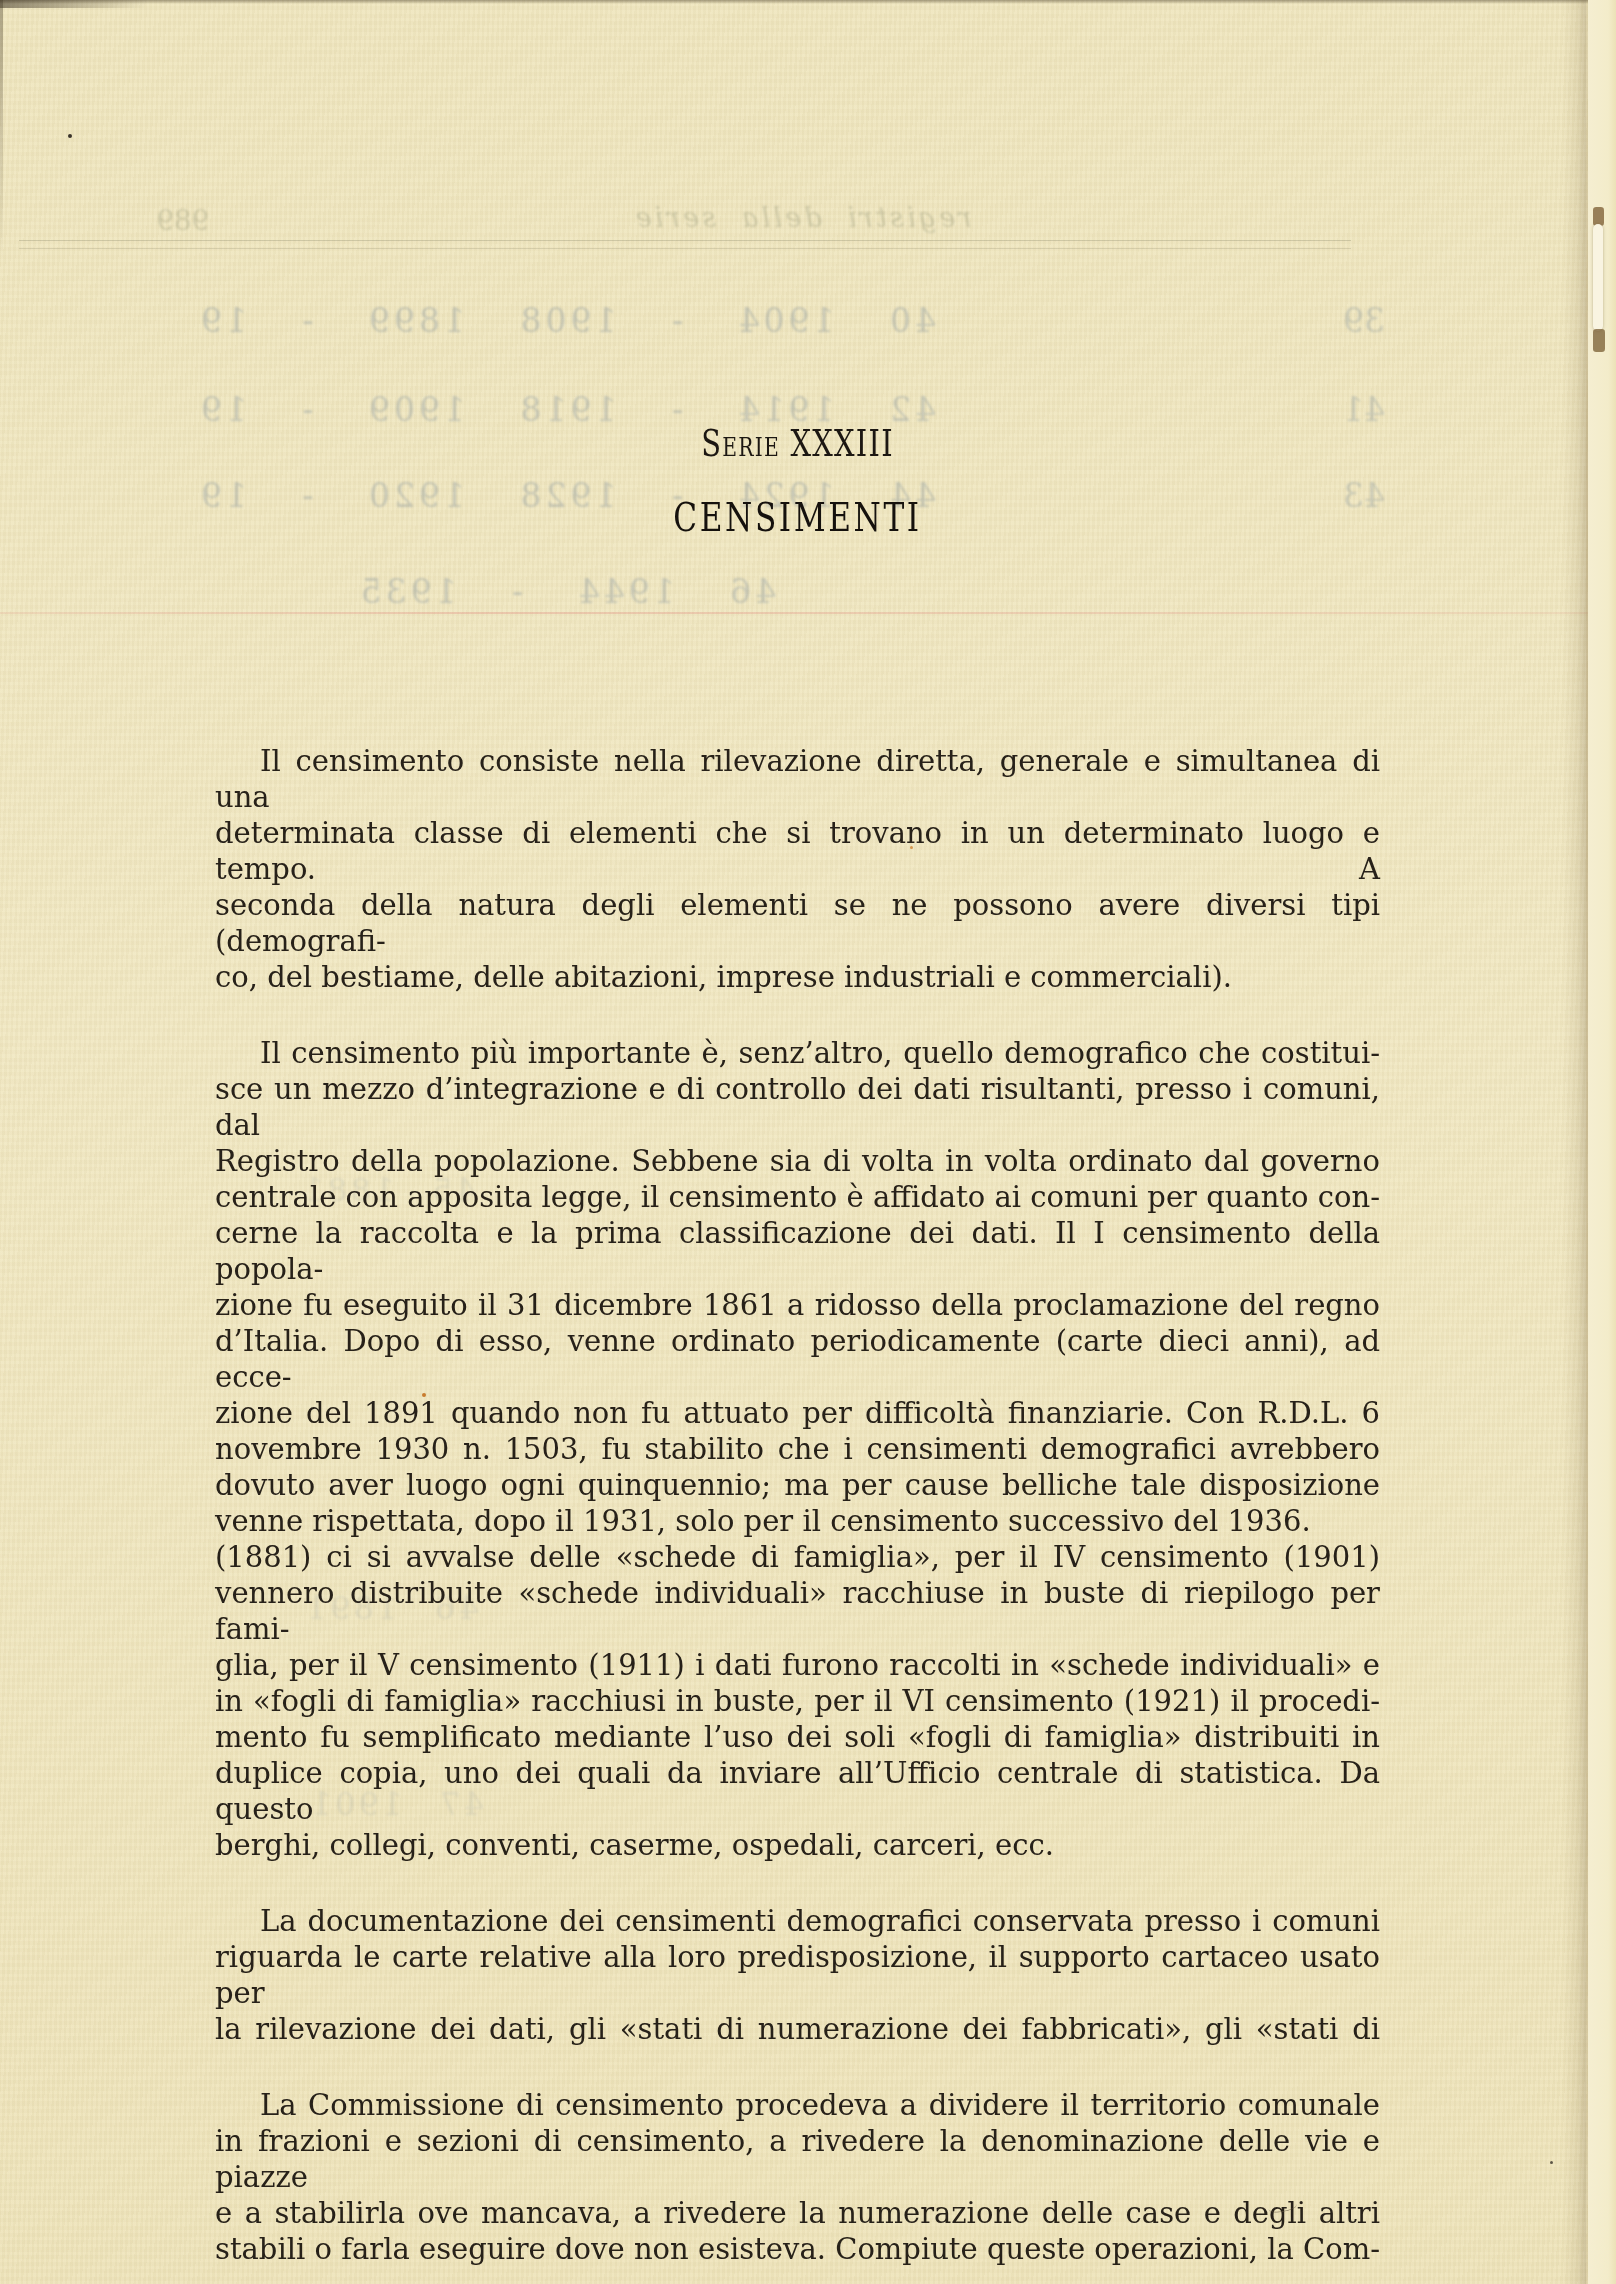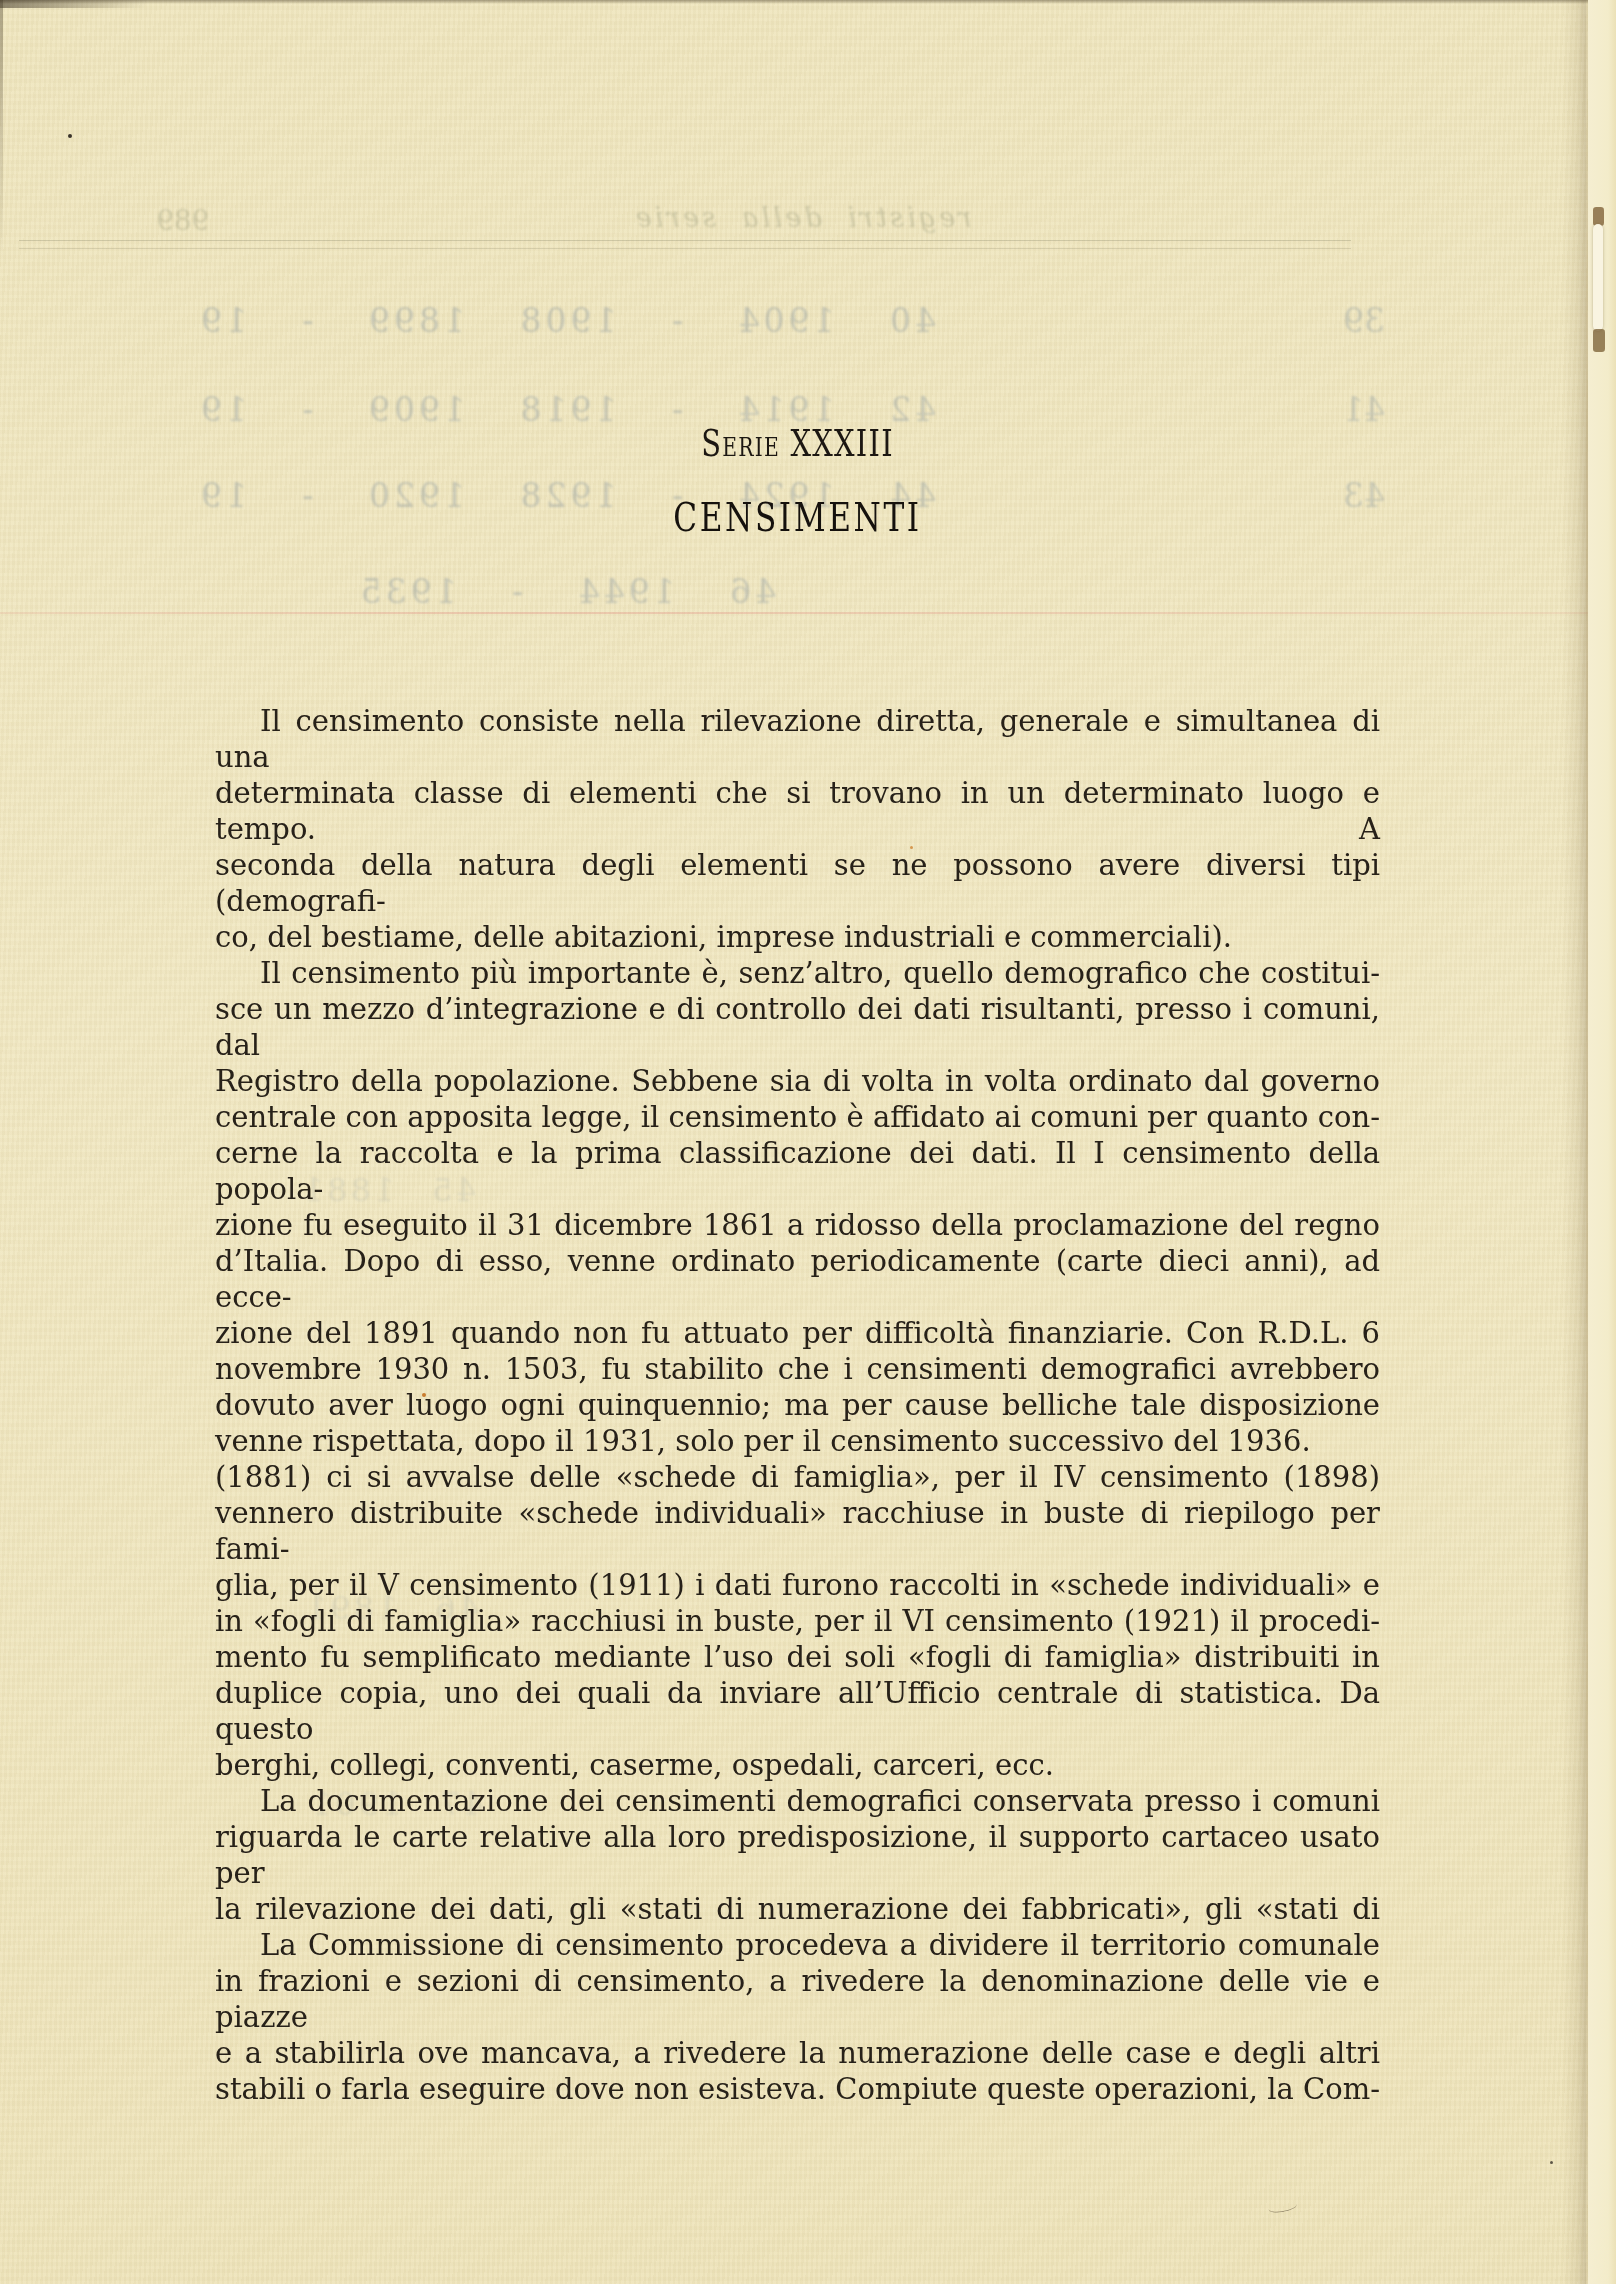--- a/index.html
+++ b/index.html
@@ -33,21 +33,21 @@
     letter-spacing:3.2px;color:#15110d;
     transform:scaleX(.80);
   }
 
   
   .body-text{
     position:absolute;left:215px;top:703px;width:1165px;
     font-size:29px;line-height:36px;color:#272119;
   }
   .line{text-align:justify;text-align-last:justify;}
-  .line.indent{text-indent:45px;}
+  .line.indent{text-indent:45px;margin-top:40px;}
   .line.lastline{text-align-last:left;}
 
   
   .ghost{position:absolute;transform:scaleX(-1);pointer-events:none;}
   .ghost-header{
     top:202px;left:308px;width:988px;
     font-size:27px;font-style:italic;text-align:center;
     letter-spacing:3.2px;word-spacing:11.3px;
     color:rgba(128,132,104,.30);
     filter:blur(0.8px);
@@ -152,21 +152,21 @@
       <div class="line">sce un mezzo d’integrazione e di controllo dei dati risultanti, presso i comuni, dal</div>
       <div class="line">Registro della popolazione. Sebbene sia di volta in volta ordinato dal governo</div>
       <div class="line">centrale con apposita legge, il censimento è affidato ai comuni per quanto con-</div>
       <div class="line">cerne la raccolta e la prima classificazione dei dati. Il I censimento della popola-</div>
       <div class="line">zione fu eseguito il 31 dicembre 1861 a ridosso della proclamazione del regno</div>
       <div class="line">d’Italia. Dopo di esso, venne ordinato periodicamente (carte dieci anni), ad ecce-</div>
       <div class="line">zione del 1891 quando non fu attuato per difficoltà finanziarie. Con R.D.L. 6</div>
       <div class="line">novembre 1930 n. 1503, fu stabilito che i censimenti demografici avrebbero</div>
       <div class="line">dovuto aver luogo ogni quinquennio; ma per cause belliche tale disposizione</div>
       <div class="line lastline">venne rispettata, dopo il 1931, solo per il censimento successivo del 1936.</div>
-      <div class="line">(1881) ci si avvalse delle «schede di famiglia», per il IV censimento (1898)</div>
+      <div class="line">(1881) ci si avvalse delle «schede di famiglia», per il IV censimento (1901)</div>
       <div class="line">vennero distribuite «schede individuali» racchiuse in buste di riepilogo per fami-</div>
       <div class="line">glia, per il V censimento (1911) i dati furono raccolti in «schede individuali» e</div>
       <div class="line">in «fogli di famiglia» racchiusi in buste, per il VI censimento (1921) il procedi-</div>
       <div class="line">mento fu semplificato mediante l’uso dei soli «fogli di famiglia» distribuiti in</div>
       <div class="line">duplice copia, uno dei quali da inviare all’Ufficio centrale di statistica. Da questo</div>
       <div class="line lastline">berghi, collegi, conventi, caserme, ospedali, carceri, ecc.</div>
       <div class="line indent">La documentazione dei censimenti demografici conservata presso i comuni</div>
       <div class="line">riguarda le carte relative alla loro predisposizione, il supporto cartaceo usato per</div>
       <div class="line">la rilevazione dei dati, gli «stati di numerazione dei fabbricati», gli «stati di</div>
       <div class="line indent">La Commissione di censimento procedeva a dividere il territorio comunale</div>

